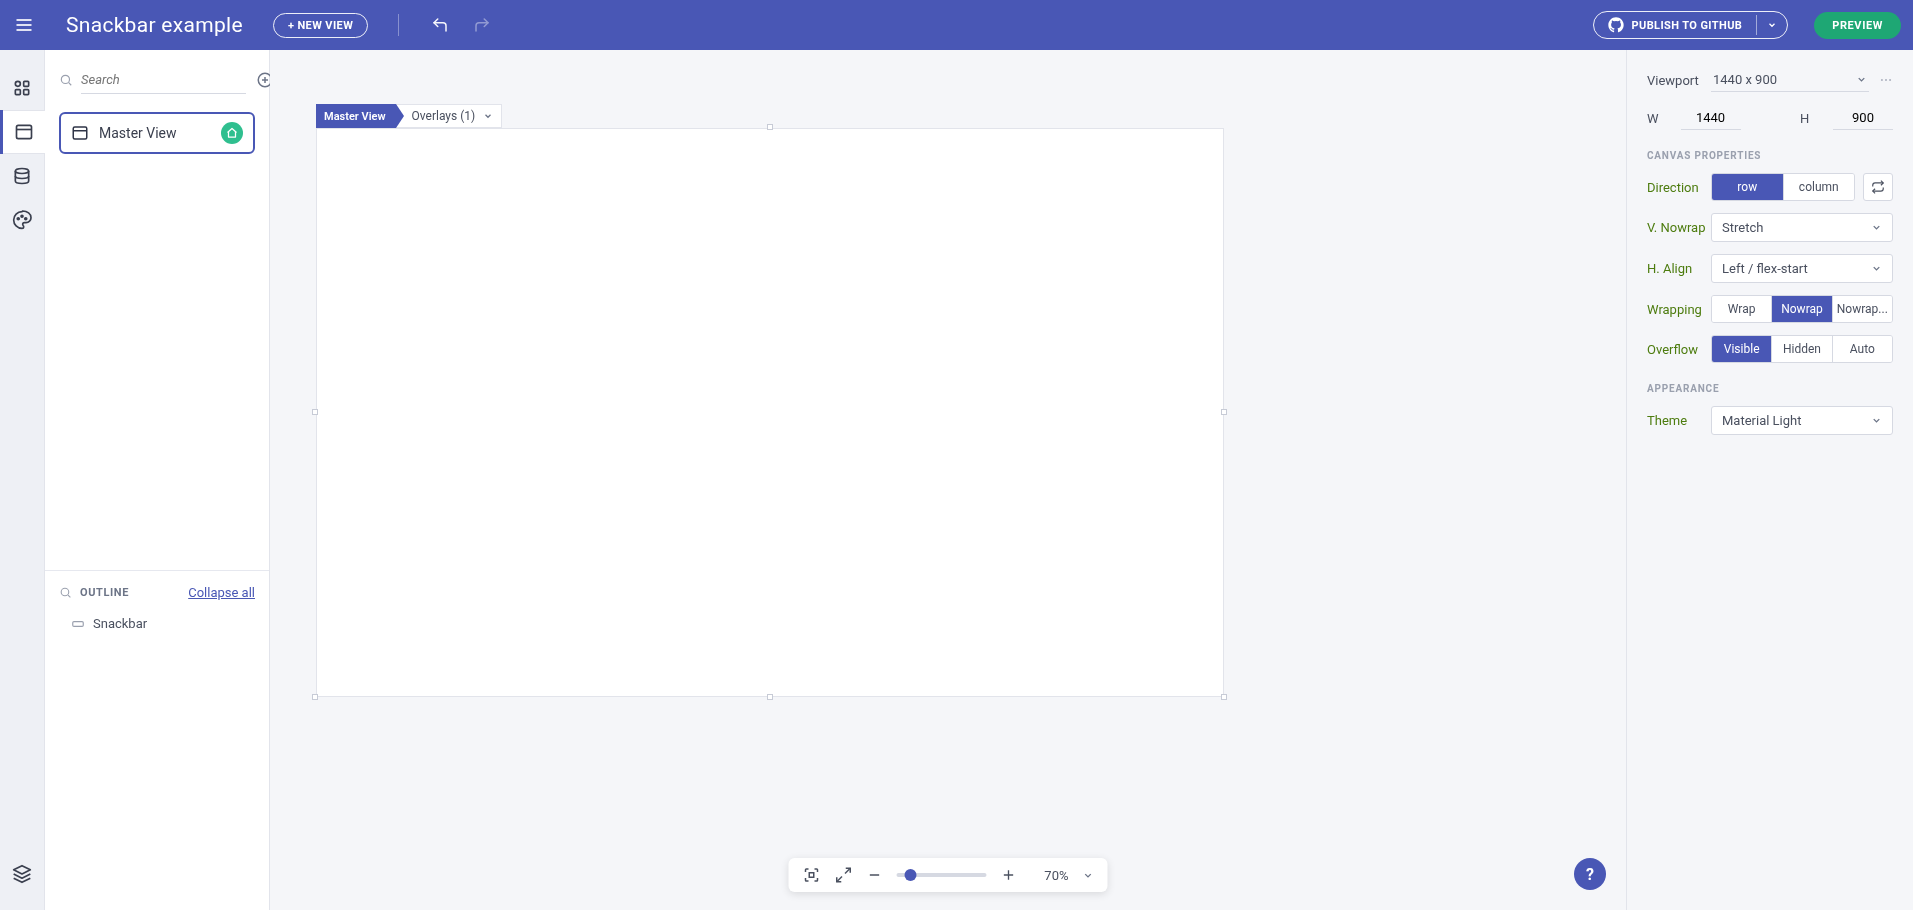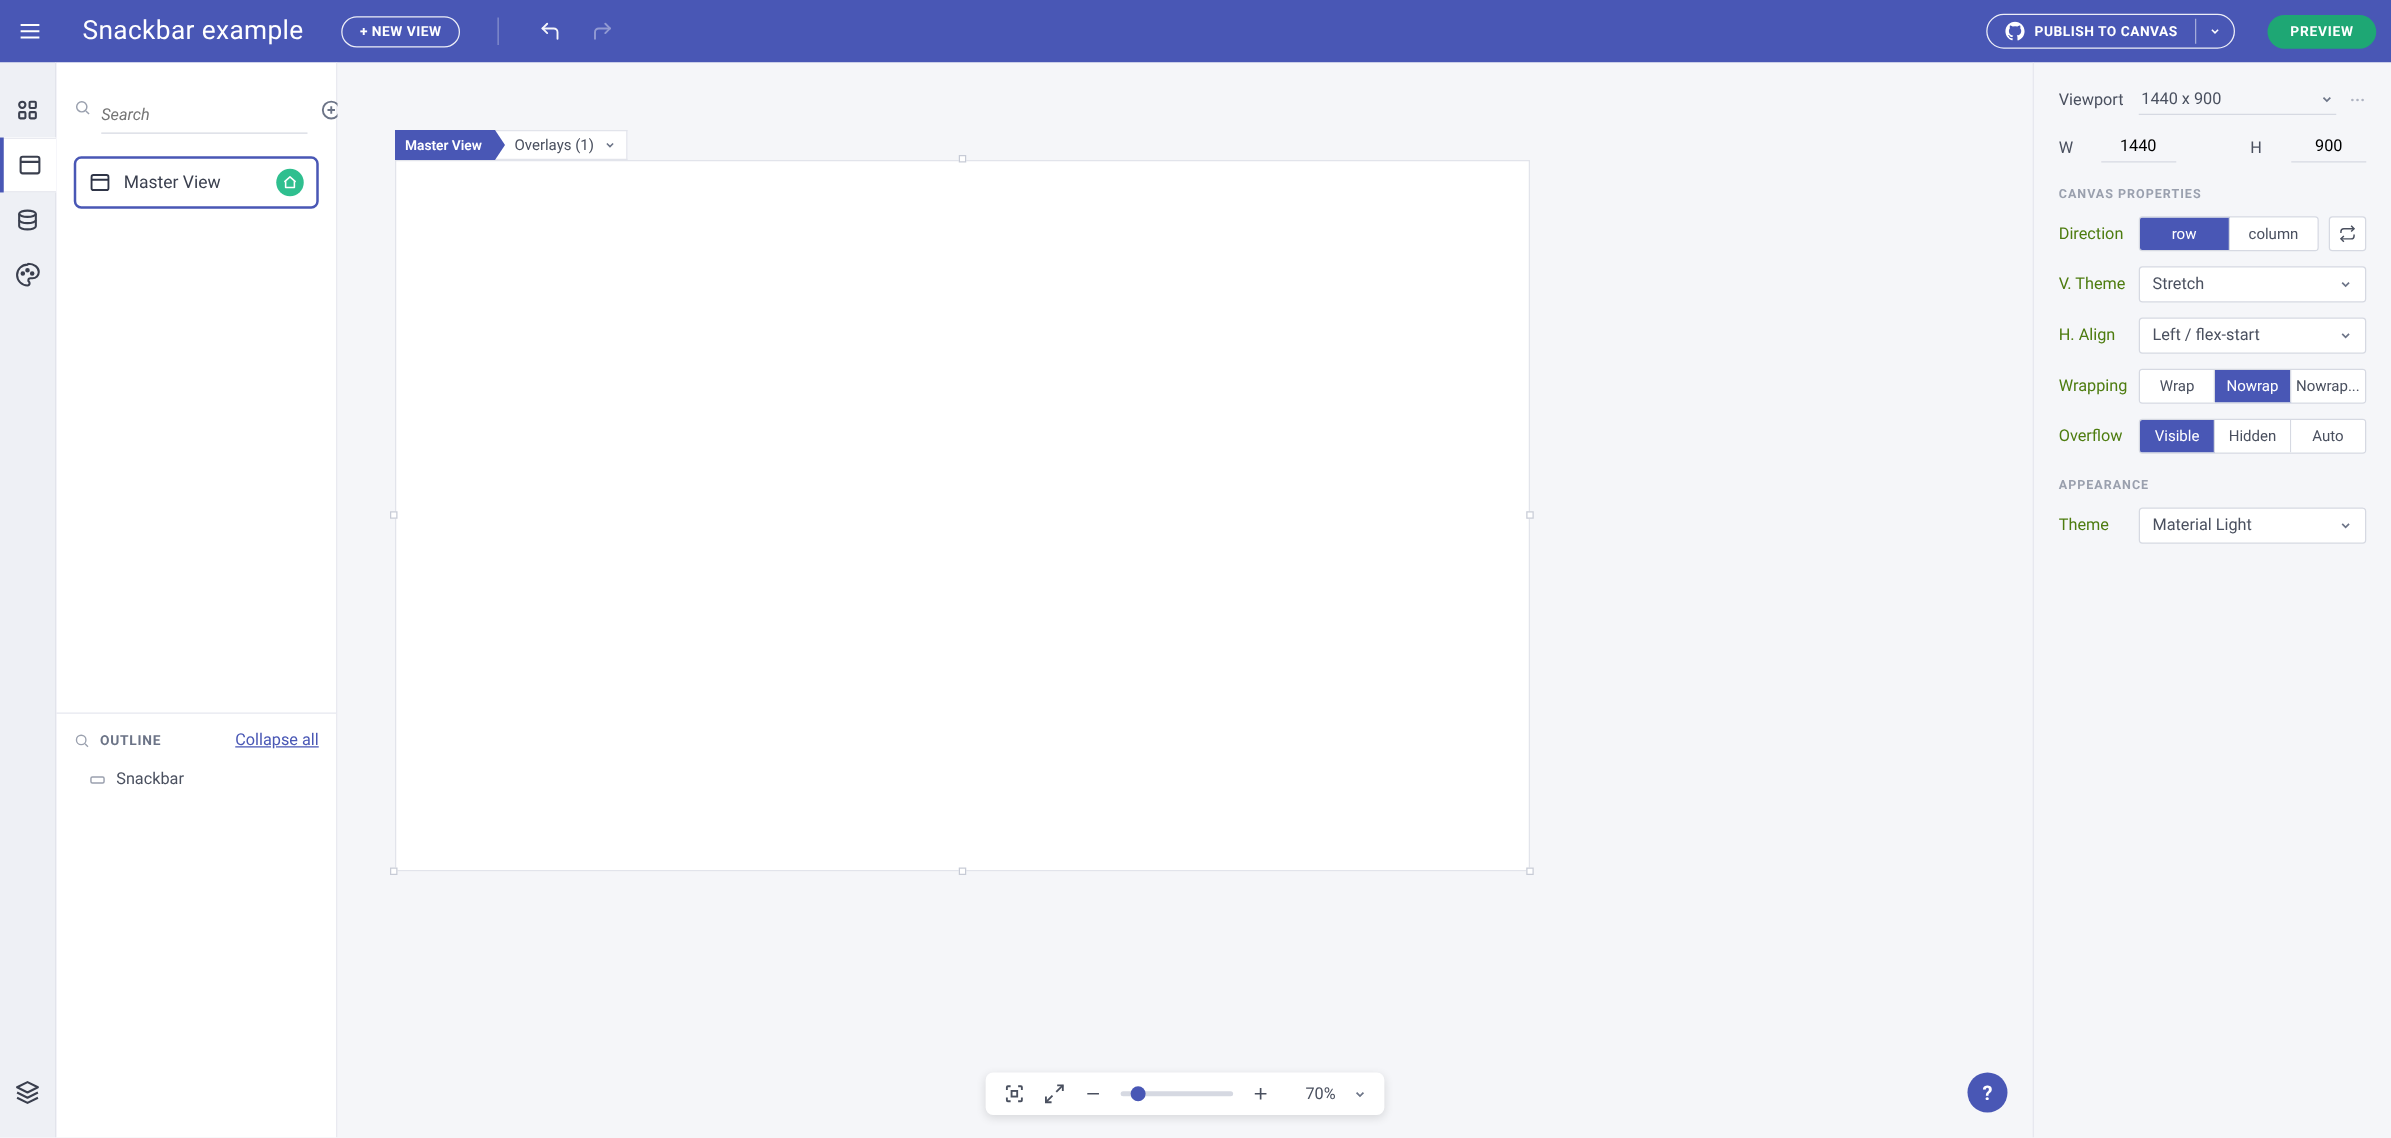--- a/index.html
+++ b/index.html
@@ -21,21 +21,21 @@
 
   
   .columns { display: flex; height: calc(100% - 50px); }
 
   .rail { width: 45px; background: #eef0f5; border-right: 1px solid #e2e4eb; display: flex; flex-direction: column; align-items: center; padding-top: 16px; position: relative; }
   .rail .ritem { width: 45px; height: 44px; display: flex; align-items: center; justify-content: center; cursor: pointer; color: #3a3f4e; }
   .rail .ritem.active { background: #fff; border-left: 3px solid #4957b5; box-shadow: inset 0 1px 0 #e2e4eb, inset 0 -1px 0 #e2e4eb; }
   .rail .bottom { position: absolute; bottom: 14px; }
 
   .leftpanel { width: 225px; background: #fff; border-right: 1px solid #e2e4eb; display: flex; flex-direction: column; }
-  .leftpanel .searchrow { display: flex; padding: 29px 14px 8px; }
+  .leftpanel .searchrow { display: flex; align-items: center; padding: 16px 14px 8px; }
   .leftpanel .searchrow .sicon { color: #9aa0ae; margin-right: 8px; }
   .leftpanel .searchrow input { flex: 1; border: none; border-bottom: 1px solid #d6d9e2; font-size: 13px; padding: 6px 0; outline: none; font-style: italic; color: #555; background: transparent; }
   .leftpanel .searchrow .addbtn { color: #6c7487; margin-left: 10px; cursor: pointer; }
 
   .viewitem { margin: 10px 14px 0; border: 2px solid #4957b5; border-radius: 6px; display: flex; align-items: center; padding: 8px 10px; cursor: pointer; }
   .viewitem .vicon { color: #2f3547; margin-right: 10px; }
   .viewitem .vlabel { flex: 1; font-size: 14px; color: #3a3f4e; }
   .viewitem .homebadge { width: 22px; height: 22px; border-radius: 50%; background: #2fbf8f; display: flex; align-items: center; justify-content: center; color: #fff; }
 
   .leftpanel .flexspace { flex: 1; }
@@ -124,21 +124,21 @@
         <polyline points="15 14 20 9 15 4"></polyline>
         <path d="M4 20v-7a4 4 0 0 1 4-4h12"></path>
       </svg>
   </div>
   <div class="spacer"></div>
   <div class="github-btn">
     <div class="main">
       <svg width="16" height="16" viewBox="0 0 24 24" fill="#fff" style="margin-right:8px">
           <path d="M12 .5C5.65.5.5 5.65.5 12c0 5.08 3.29 9.39 7.86 10.91.58.11.79-.25.79-.55v-2.1c-3.2.7-3.88-1.37-3.88-1.37-.52-1.33-1.28-1.69-1.28-1.69-1.05-.72.08-.7.08-.7 1.16.08 1.77 1.19 1.77 1.19 1.03 1.77 2.71 1.26 3.37.96.1-.75.4-1.26.73-1.55-2.56-.29-5.25-1.28-5.25-5.7 0-1.26.45-2.29 1.19-3.1-.12-.29-.52-1.47.11-3.06 0 0 .97-.31 3.18 1.18a11.05 11.05 0 0 1 5.79 0c2.21-1.49 3.18-1.18 3.18-1.18.63 1.59.23 2.77.11 3.06.74.81 1.19 1.84 1.19 3.1 0 4.43-2.7 5.4-5.27 5.69.41.36.78 1.06.78 2.14v3.17c0 .31.21.67.8.55C20.22 21.38 23.5 17.08 23.5 12 23.5 5.65 18.35.5 12 .5z"></path>
         </svg>
-      <span>PUBLISH TO CANVAS</span>
+      <span>PUBLISH TO GITHUB</span>
     </div>
     <div class="chev">
       <svg width="10" height="10" viewBox="0 0 24 24" fill="none" stroke="#fff" stroke-width="3">
           <polyline points="6 9 12 15 18 9"></polyline>
         </svg>
     </div>
   </div>
   <div class="preview">PREVIEW</div>
 </div>
 
@@ -343,21 +343,21 @@
         <svg width="14" height="14" viewBox="0 0 24 24" fill="none" stroke="#4a505f" stroke-width="2">
             <polyline points="17 1 21 5 17 9"></polyline>
             <path d="M3 11V9a4 4 0 0 1 4-4h14"></path>
             <polyline points="7 23 3 19 7 15"></polyline>
             <path d="M21 13v2a4 4 0 0 1-4 4H3"></path>
           </svg>
       </div>
     </div>
 
     <div class="proprow">
-      <span class="plabel">V. Theme</span>
+      <span class="plabel">V. Nowrap</span>
       <div class="dropdown">
         <span>Stretch</span>
         <svg width="11" height="11" viewBox="0 0 24 24" fill="none" stroke="#6c7487" stroke-width="3">
             <polyline points="6 9 12 15 18 9"></polyline>
           </svg>
       </div>
     </div>
 
     <div class="proprow">
       <span class="plabel">H. Align</span>

